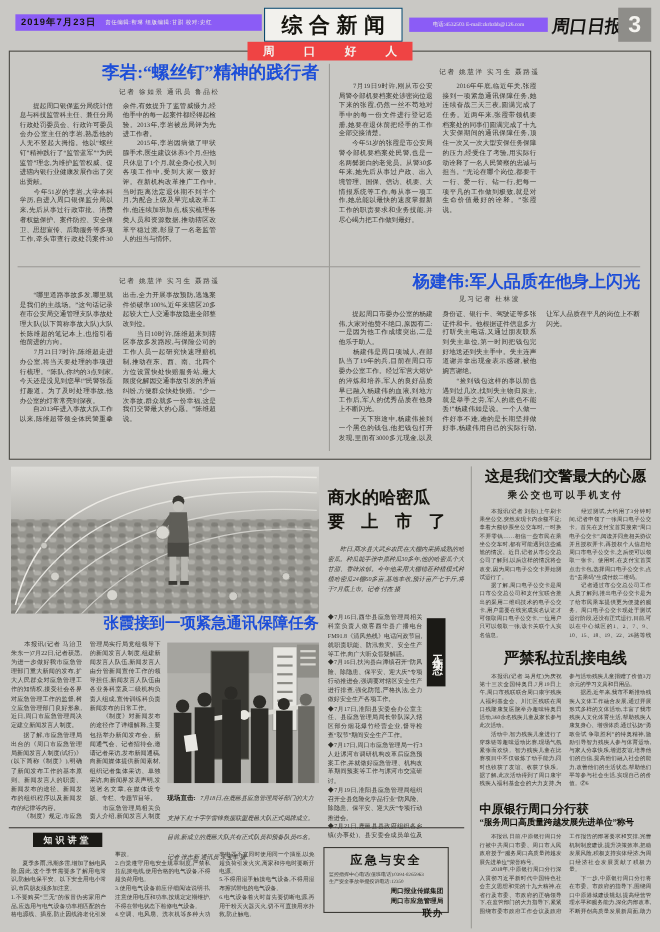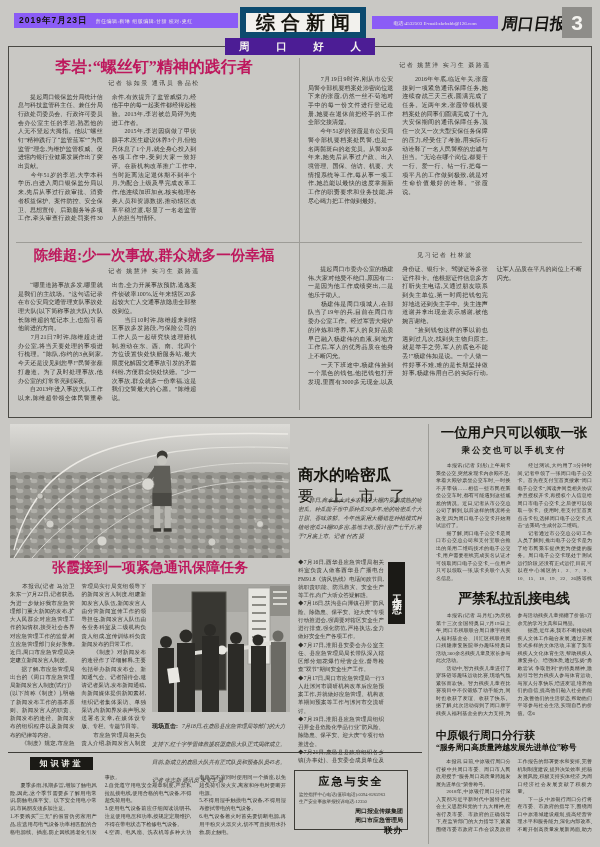--- a/index.html
+++ b/index.html
@@ -3,39 +3,39 @@
 <meta charset="utf-8">
 <style>
   html,body{margin:0;padding:0;}
   body{width:600px;height:847px;position:relative;overflow:hidden;
        background:#c9c8c4;font-family:"Liberation Serif",serif;color:#2f2e2a;}
   .abs{position:absolute;}
   
   .hbar{background:#8b5cf6;display:flex;align-items:center;padding:0 5px;box-sizing:border-box;}
   .hdate{font-family:"Liberation Sans",sans-serif;font-weight:bold;font-size:8.5px;color:#15140f;letter-spacing:1px;white-space:nowrap;}
   .heds{font-size:5px;color:#eceae6;margin-left:8px;letter-spacing:.5px;white-space:nowrap;overflow:hidden;}
-  .secbox{background:#f2f1ed;border:6px solid #0c4a6e;display:flex;align-items:center;justify-content:center;box-sizing:border-box;}
+  .secbox{background:#f2f1ed;border:1px solid #0c4a6e;display:flex;align-items:center;justify-content:center;box-sizing:border-box;}
   .sectitle{font-weight:bold;font-size:19px;letter-spacing:6px;color:#14130d;padding-left:6px;}
   .contact{font-size:5px;color:#eceae6;display:flex;align-items:center;justify-content:center;}
   .masthead{font-weight:900;font-size:16px;color:#131210;transform:skewX(-8deg);letter-spacing:0px;white-space:nowrap;}
   .pagebox{background:#8e8d89;color:#f4f3ef;display:flex;align-items:center;justify-content:center;
            font-family:"Liberation Sans",sans-serif;font-weight:bold;font-size:21px;}
   
   .mainbox{border:1px solid #4a4944;box-sizing:border-box;}
-  .tab{background:#4c1d95;color:#f4f3ef;font-weight:bold;font-size:10.5px;letter-spacing:12px;
+  .tab{background:#ef4444;color:#f4f3ef;font-weight:bold;font-size:10.5px;letter-spacing:12px;
        display:flex;align-items:center;justify-content:center;padding-left:12px;box-sizing:border-box;z-index:3;}
   .vrule{background:#9d9c97;width:1px;}
   .hrule{background:#9d9c97;height:1px;}
-  .art-title{text-align:center;font-weight:bold;color:#be185d;line-height:1.1;font-family:Liberation Serif, serif;}
+  .art-title{text-align:right;font-weight:bold;color:#1d4ed8;line-height:1.1;font-family:Liberation Serif, serif;}
   .art-by{text-align:center;font-size:6px;color:#3c3b36;letter-spacing:1.5px;margin-top:3px;}
   .art-body{margin-top:5px;text-align:justify;font-size:6px;line-height:1.45;color:#33322d;
             white-space:pre-line;overflow:hidden;column-gap:9px;column-count:3;column-fill:auto;}
   
   .melon-t{font-weight:bold;color:#14130d;font-size:15.5px;line-height:1.45;}
-  .melon-t2{font-weight:normal;color:#14130d;font-size:15.5px;letter-spacing:15px;white-space:nowrap;}
+  .melon-t2{font-weight:bold;color:#14130d;font-size:15.5px;letter-spacing:15px;white-space:nowrap;}
   .capt{font-style:italic;font-size:5.5px;line-height:1.62;color:#34332e;text-align:justify;white-space:pre-line;overflow:hidden;}
   .smallbody{font-size:5.5px;line-height:1.5;color:#33322d;text-align:justify;white-space:pre-line;
              overflow:hidden;column-fill:auto;}
   .vlabel{background:#1b1a16;color:#f1f0ec;writing-mode:vertical-rl;text-orientation:upright;
           display:flex;align-items:center;justify-content:center;font-weight:bold;font-size:9.5px;letter-spacing:3px;}
   .blabel{background:#1b1a16;color:#f1f0ec;display:flex;align-items:center;justify-content:center;
           font-weight:bold;font-size:8px;letter-spacing:3px;}
   .sbox{border:1.5px solid #3c3b36;box-sizing:border-box;padding:3px 4px;}
   .sbox .t{text-align:center;font-weight:bold;font-size:11px;letter-spacing:2px;color:#151410;}
   .sbox .l{font-size:4.6px;color:#3a3934;margin-top:2.5px;white-space:nowrap;overflow:hidden;}
@@ -83,29 +83,29 @@
 </div>
 
 <div class="abs" style="left:308px;top:58px;width:274px;height:182px;">
   <div class="art-by">记者 姚慧洋 实习生 聂路遥</div>
   <div class="art-body" style="height:136px;">　　7月19日9时许,刚从市公安局警令部机要档案处涉密岗位退下来的张霞,仍然一丝不苟地对手中的每一份文件进行登记造册,她要在退休前把经手的工作全部交接清楚。
 　　今年51岁的张霞是市公安局警令部机要档案处民警,也是一名两鬓斑白的老党员。从警30多年来,她先后从事过户政、出入境管理、国保、信访、机要、大情报系统等工作,每从事一项工作,她总能以最快的速度掌握新工作的职责要求和业务技能,并尽心竭力把工作做到最好。
 　　2016年年底,临近年关,张霞接到一项紧急通讯保障任务,她连续奋战三天三夜,圆满完成了任务。近两年来,张霞带领机要档案处的同事们圆满完成了十九大安保期间的通讯保障任务,顶住一次又一次大型安保任务保障的压力,经受住了考验,用实际行动诠释了一名人民警察的忠诚与担当。“无论在哪个岗位,都要干一行、爱一行、钻一行,把每一项平凡的工作做到极致,就是对生命价值最好的诠释。”张霞说。</div>
 </div>
 
 <div class="abs" style="left:18px;top:248px;width:272px;height:164px;">
-  <div class="art-title" style="font-size:14.5px;">陈维超:少一次事故,群众就多一份幸福</div>
   <div class="art-by">记者 姚慧洋 实习生 聂路遥</div>
   <div class="art-body" style="height:122px;">　　“哪里道路事故多发,哪里就是我们的主战场。”这句话记录在市公安局交通管理支队事故处理大队(以下简称事故大队)大队长陈维超的笔记本上,也指引着他前进的方向。
 　　7月21日7时许,陈维超走进办公室,将当天要处理的事项进行梳理。“陈队,你约的3点到家,今天还是没见到您早!”民警张磊打趣道。为了及时处理事故,他办公室的灯常常亮到深夜。
 　　自2013年进入事故大队工作以来,陈维超带领全体民警重拳出击,全力开展事故预防,逃逸案件侦破率100%,近年来辖区20多起较大亡人交通事故隐患全部整改到位。
 　　当日10时许,陈维超来到辖区事故多发路段,与保险公司的工作人员一起研究快速理赔机制,推动在东、西、南、北四个方位设置快处快赔服务站,最大限度化解因交通事故引发的矛盾纠纷,方便群众快处快赔。“少一次事故,群众就多一份幸福,这是我们交警最大的心愿。”陈维超说。</div>
 </div>
 
 <div class="abs" style="left:308px;top:248px;width:274px;height:164px;">
+  <div class="art-title" style="font-size:15.5px;">杨建伟:军人品质在他身上闪光</div>
   <div class="art-by">见习记者 杜林波</div>
   <div class="art-body" style="height:122px;">　　提起周口市委办公室的杨建伟,大家对他赞不绝口,原因有二:一是因为他工作成绩突出,二是他乐于助人。
 　　杨建伟是周口项城人,在部队当了19年的兵,目前在周口市委办公室工作。经过军营大熔炉的淬炼和培养,军人的良好品质早已融入杨建伟的血液,到地方工作后,军人的优秀品质在他身上不断闪光。
 　　一天下班途中,杨建伟捡到一个黑色的钱包,他把钱包打开发现,里面有3000多元现金,以及身份证、银行卡、驾驶证等多张证件和卡。他根据证件信息多方打听失主电话,又通过朋友联系到失主单位,第一时间把钱包完好地送还到失主手中。失主连声道谢并拿出现金表示感谢,被他婉言谢绝。
 　　“捡到钱包这样的事以前也遇到过几次,找到失主物归原主,就是举手之劳,军人的底色不能丢!”杨建伟如是说。一个人做一件好事不难,难的是长期坚持做好事,杨建伟用自己的实际行动,让军人品质在平凡的岗位上不断闪光。</div>
 </div>
 
 <div class="abs" style="left:10px;top:424px;width:280px;height:134px;">
   <svg width="280" height="134" viewBox="0 0 280 134">
     <defs>
@@ -139,21 +139,21 @@
       <circle cx="-16" cy="32" r="7" fill="#d8d7d1" stroke="#8a8983" stroke-width=".8"></circle>
       <rect x="-11" y="42" width="22" height="15" fill="#4a4944"></rect>
       <rect x="-9" y="57" width="7" height="26" fill="#b9b8b2"></rect>
       <rect x="3" y="57" width="7" height="26" fill="#b9b8b2"></rect>
       <rect x="-10" y="82" width="9" height="4" fill="#3a3934"></rect>
       <rect x="2" y="82" width="9" height="4" fill="#3a3934"></rect>
     </g>
   </svg>
 </div>
 
-<div class="abs" style="left:298px;top:464px;width:124px;">
+<div class="abs" style="left:298px;top:442px;width:124px;">
   <div class="melon-t">商水的哈密瓜</div>
   <div class="melon-t2">要上市了</div>
 </div>
 <div class="abs capt" style="left:298px;top:496px;width:124px;height:58px;">　　昨日,商水县大武乡农民在大棚内采摘成熟的哈密瓜。种瓜能手张中原种瓜30多年,他的哈密瓜个大甘甜、香味浓郁。今年他采用大棚错茬种植模式种植哈密瓜24棚60多亩,基地丰收,预计亩产七千斤,将于7月底上市。记者 付杰 摄</div>
 
 <div class="abs art-title" style="left:10px;top:560px;width:280px;font-size:14px;">张霞接到一项紧急通讯保障任务</div>
 <div class="abs smallbody cols2" style="left:10px;top:582px;width:136px;height:166px;">　　本报讯(记者 马治卫 朱东一)7月22日,记者获悉,为进一步做好我市应急管理部门重大新闻的发布,扩大人民群众对应急管理工作的知情权,接受社会各界对应急管理工作的监督,树立应急管理部门良好形象,近日,周口市应急管理局决定建立新闻发言人制度。
 　　据了解,市应急管理局出台的《周口市应急管理局新闻发言人制度(试行)》(以下简称《制度》),明确了新闻发布工作的基本原则、新闻发言人的职责、新闻发布的途径、新闻发布的组织程序以及新闻发布的纪律等内容。
 　　《制度》规定,市应急管理局实行局党组领导下的新闻发言人制度,组建新闻发言人队伍,新闻发言人由分管新闻宣传工作的领导担任,新闻发言人队伍由各业务科室及二级机构负责人组成,宣传训练科负责新闻发布的日常工作。
 　　《制度》对新闻发布的途径作了详细解释,主要包括举办新闻发布会、新闻通气会、记者招待会,邀请记者采访,发布新闻通稿,向新闻媒体提供新闻素材,组织记者集体采访、单独采访,向新闻界发表声明,发送署名文章,在媒体设专版、专栏、专题节目等。
@@ -230,21 +230,21 @@
     <div class="o">
       <div>周口报业传媒集团</div>
       <div>周口市应急管理局</div>
     </div>
     <span class="j">联办</span>
   </div>
 </div>
 
 <div class="abs vrule" style="left:428px;top:424px;height:420px;"></div>
 
-<div class="abs rt-title" style="left:436px;top:424px;width:156px;font-size:13.5px;letter-spacing:-.2px;">一位用户只可以领取一张</div>
+<div class="abs rt-title" style="left:436px;top:424px;width:156px;font-size:13.5px;letter-spacing:-.2px;">这是我们交警最大的心愿</div>
 <div class="abs rt-sub" style="left:436px;top:445px;width:156px;">乘公交也可以手机支付</div>
 <div class="abs smallbody cols2" style="left:436px;top:462px;width:156px;height:122px;font-size:5px;">　　本报讯(记者 刘彤)上午刷卡乘坐公交,突然发现卡内余额不足;拿着大额钞票坐公交车时,一时换不开零钱……相信一些市民在乘坐公交车时,都有可能遇到这些尴尬的情况。近日,记者从市公交总公司了解到,以后这样的情况将会改变,因为周口电子公交卡开始测试运行了。
 　　据了解,周口电子公交卡是周口市公交总公司和支付宝联合推出的采用二维码技术的电子公交卡,用户需要在线完成实名认证才可领取周口电子公交卡,一位用户只可以领取一张,该卡关联个人实名信息。
 　　经过测试,大约用了3分钟时间,记者申领了一张周口电子公交卡。首先在支付宝首页搜索“周口电子公交卡”,阅读并同意相关协议并且授权开卡,再授权个人信息给周口市电子公交卡,之后便可以领取一张卡。使用时,在支付宝首页点击卡包,选择周口电子公交卡,点击“去乘码”生成付款二维码。
 　　记者通过市公交总公司工作人员了解到,推出电子公交卡是为了给市民乘车提供更为便捷的服务。周口电子公交卡现处于测试运行阶段,还没有正式运行,目前,可以在中心城区的1、2、7、9、10、15、18、19、22、26路等线路公交车上使用。
 　　需要注意的是,在使用电子公交卡时,支付宝乘车二维码每1分钟自动刷新,用户可手动刷新,一个二维码有效期为1分钟,1分钟后自动失效,一个乘车二维码有效期内,在一台刷卡机只能使用一次。②6</div>
 
 <div class="abs rt-title" style="left:436px;top:590px;width:156px;font-size:14px;">严禁私拉乱接电线</div>
 <div class="abs smallbody cols2" style="left:436px;top:612px;width:156px;height:110px;font-size:5px;">　　本报讯(记者 马月红)为庆祝第十三次全国特奥日,7月19日上午,周口市残联联合周口康宇残疾人福利基金会、川汇区残联在周口残隆康复医院举办趣味特奥日活动,360余名残疾儿童及家长参与此次活动。
 　　活动中,智力残疾儿童进行了穿珠链等趣味运动比赛,现场气氛紧张而欢快。智力残疾儿童在比赛项目中不仅锻炼了动手能力,同时也收获了友谊、收获了快乐。据了解,此次活动得到了周口康宇残疾人福利基金会的大力支持,为参与活动残疾儿童捐赠了价值3万余元的学习文具和日用品。

